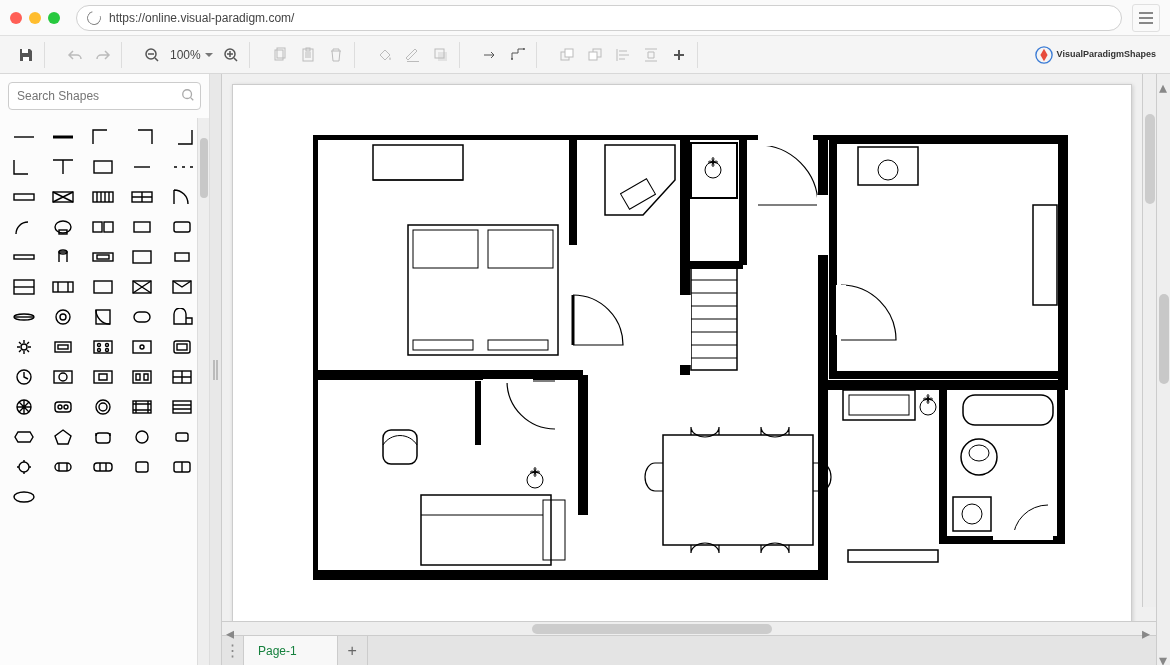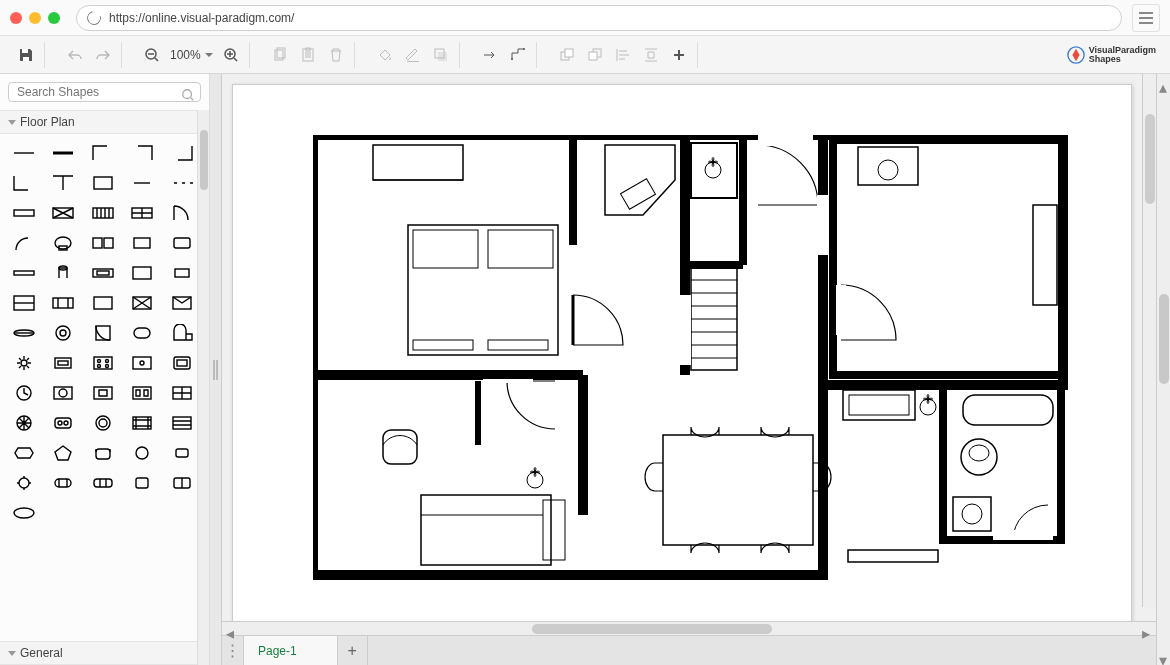--- a/index.html
+++ b/index.html
@@ -15,25 +15,25 @@
 .toolbar { height: 38px; background: #f5f5f5; border-bottom: 1px solid #d8d8d8; display: flex; align-items: center; padding: 0 8px; gap: 12px; }
 .toolbar .group { display: flex; align-items: center; padding: 0 6px; gap: 4px; border-right: 1px solid #ddd; height: 26px; }
 .toolbar .group:last-child { border-right: none; flex:1; justify-content:flex-end; }
 .tbtn { width: 24px; height: 24px; display: flex; align-items: center; justify-content: center; color: #555; cursor: pointer; border-radius: 2px; }
 .tbtn.disabled { color: #bbb; }
 .tbtn svg { width: 16px; height: 16px; }
 .zoom-text { font-size: 12px; color: #444; padding: 0 2px; display:flex; align-items:center; gap:4px;}
 .zoom-text .caret { border-left:4px solid transparent;border-right:4px solid transparent;border-top:4px solid #777;}
 .brand { display:flex; align-items:center; gap:4px; font-size:10px; color:#333; line-height:1;}
 .brand-logo { width:18px;height:18px; }
-.brand-text { display:flex; flex-direction:column; font-weight:bold; font-size:9px;}
+.brand-text { display:flex; flex-direction:row; font-weight:bold; font-size:9px;}
 .content { display: flex; flex: 1; overflow: hidden; }
 .sidebar { width: 210px; background: #fcfcfc; border-right: 1px solid #ddd; display: flex; flex-direction: column; }
 .search-wrap { padding: 8px; }
-.search-box { width: 100%; height: 20px; border: 1px solid #ccc; border-radius: 4px; padding: 0 38px 0 8px; font-size: 12px; background:#fff; }
+.search-box { width: 100%; height: 28px; border: 1px solid #ccc; border-radius: 4px; padding: 0 38px 0 8px; font-size: 12px; background:#fff; }
 .search-wrap { position: relative; }
 .search-icon { position:absolute; right:14px; top:14px; width:14px; height:14px; opacity:0.5; }
 .sidebar-section { padding: 4px 8px; font-size: 12px; color: #444; background:#f4f4f4; border-top:1px solid #e4e4e4; border-bottom:1px solid #e4e4e4; display:flex; align-items:center; gap:4px;}
 .sidebar-section .tri { border-left:4px solid transparent;border-right:4px solid transparent;border-top:5px solid #999; }
 .shapes-grid { flex:1; overflow-y:auto; padding: 10px 12px; }
 .shapes-grid-inner { display:grid; grid-template-columns: repeat(5, 1fr); gap: 12px 12px; }
 .shape-cell { width: 24px; height: 18px; display:flex; align-items:center; justify-content:center; }
 .shape-cell svg { width: 24px; height: 18px; stroke:#000; fill:none; stroke-width:1.4; }
 .more-shapes { padding: 8px 12px; font-size: 12px; color:#333; border-top:1px solid #ddd; cursor:pointer; background:#fcfcfc;}
 .splitter { width:12px; background:#e8e8e8; border-right:1px solid #ccc; position:relative;}
@@ -222,24 +222,20 @@
 
   <div class="sidebar">
     <div class="search-wrap">
       <input class="search-box" placeholder="Search Shapes" style="">
       <svg class="search-icon" viewBox="0 0 16 16">
           <circle cx="7" cy="7" r="5" fill="none" stroke="#555" stroke-width="1.5"></circle>
           <path d="M11 11l3 3" stroke="#555" stroke-width="1.5"></path>
         </svg>
     </div>
     <div class="sidebar-body">
-      <div class="sidebar-section">
-          <span class="tri"></span>
-          <span>Floor Plan</span>
-        </div>
       <div class="shapes-grid">
         <div class="shapes-grid-inner" id="shapes-grid">
             <div class="shape-cell">
               <svg viewBox="0 0 24 18">
                 <path d="M2 9h20"></path>
               </svg>
             </div>
             <div class="shape-cell">
               <svg viewBox="0 0 24 18">
                 <path d="M2 9h20" stroke-width="3"></path>
@@ -573,24 +569,20 @@
                 <path d="M12 4v10"></path>
               </svg>
             </div>
             <div class="shape-cell">
               <svg viewBox="0 0 24 18">
                 <ellipse cx="12" cy="9" rx="10" ry="5"></ellipse>
               </svg>
             </div>
           </div>
       </div>
-      <div class="sidebar-section">
-          <span class="tri"></span>
-          <span>General</span>
-        </div>
       <div class="sidebar-vscroll">
           <div class="thumb"></div>
         </div>
     </div>
   </div>
 
   <div class="splitter"></div>
 
   <div class="canvas-area">
     <div class="canvas-scroll">

